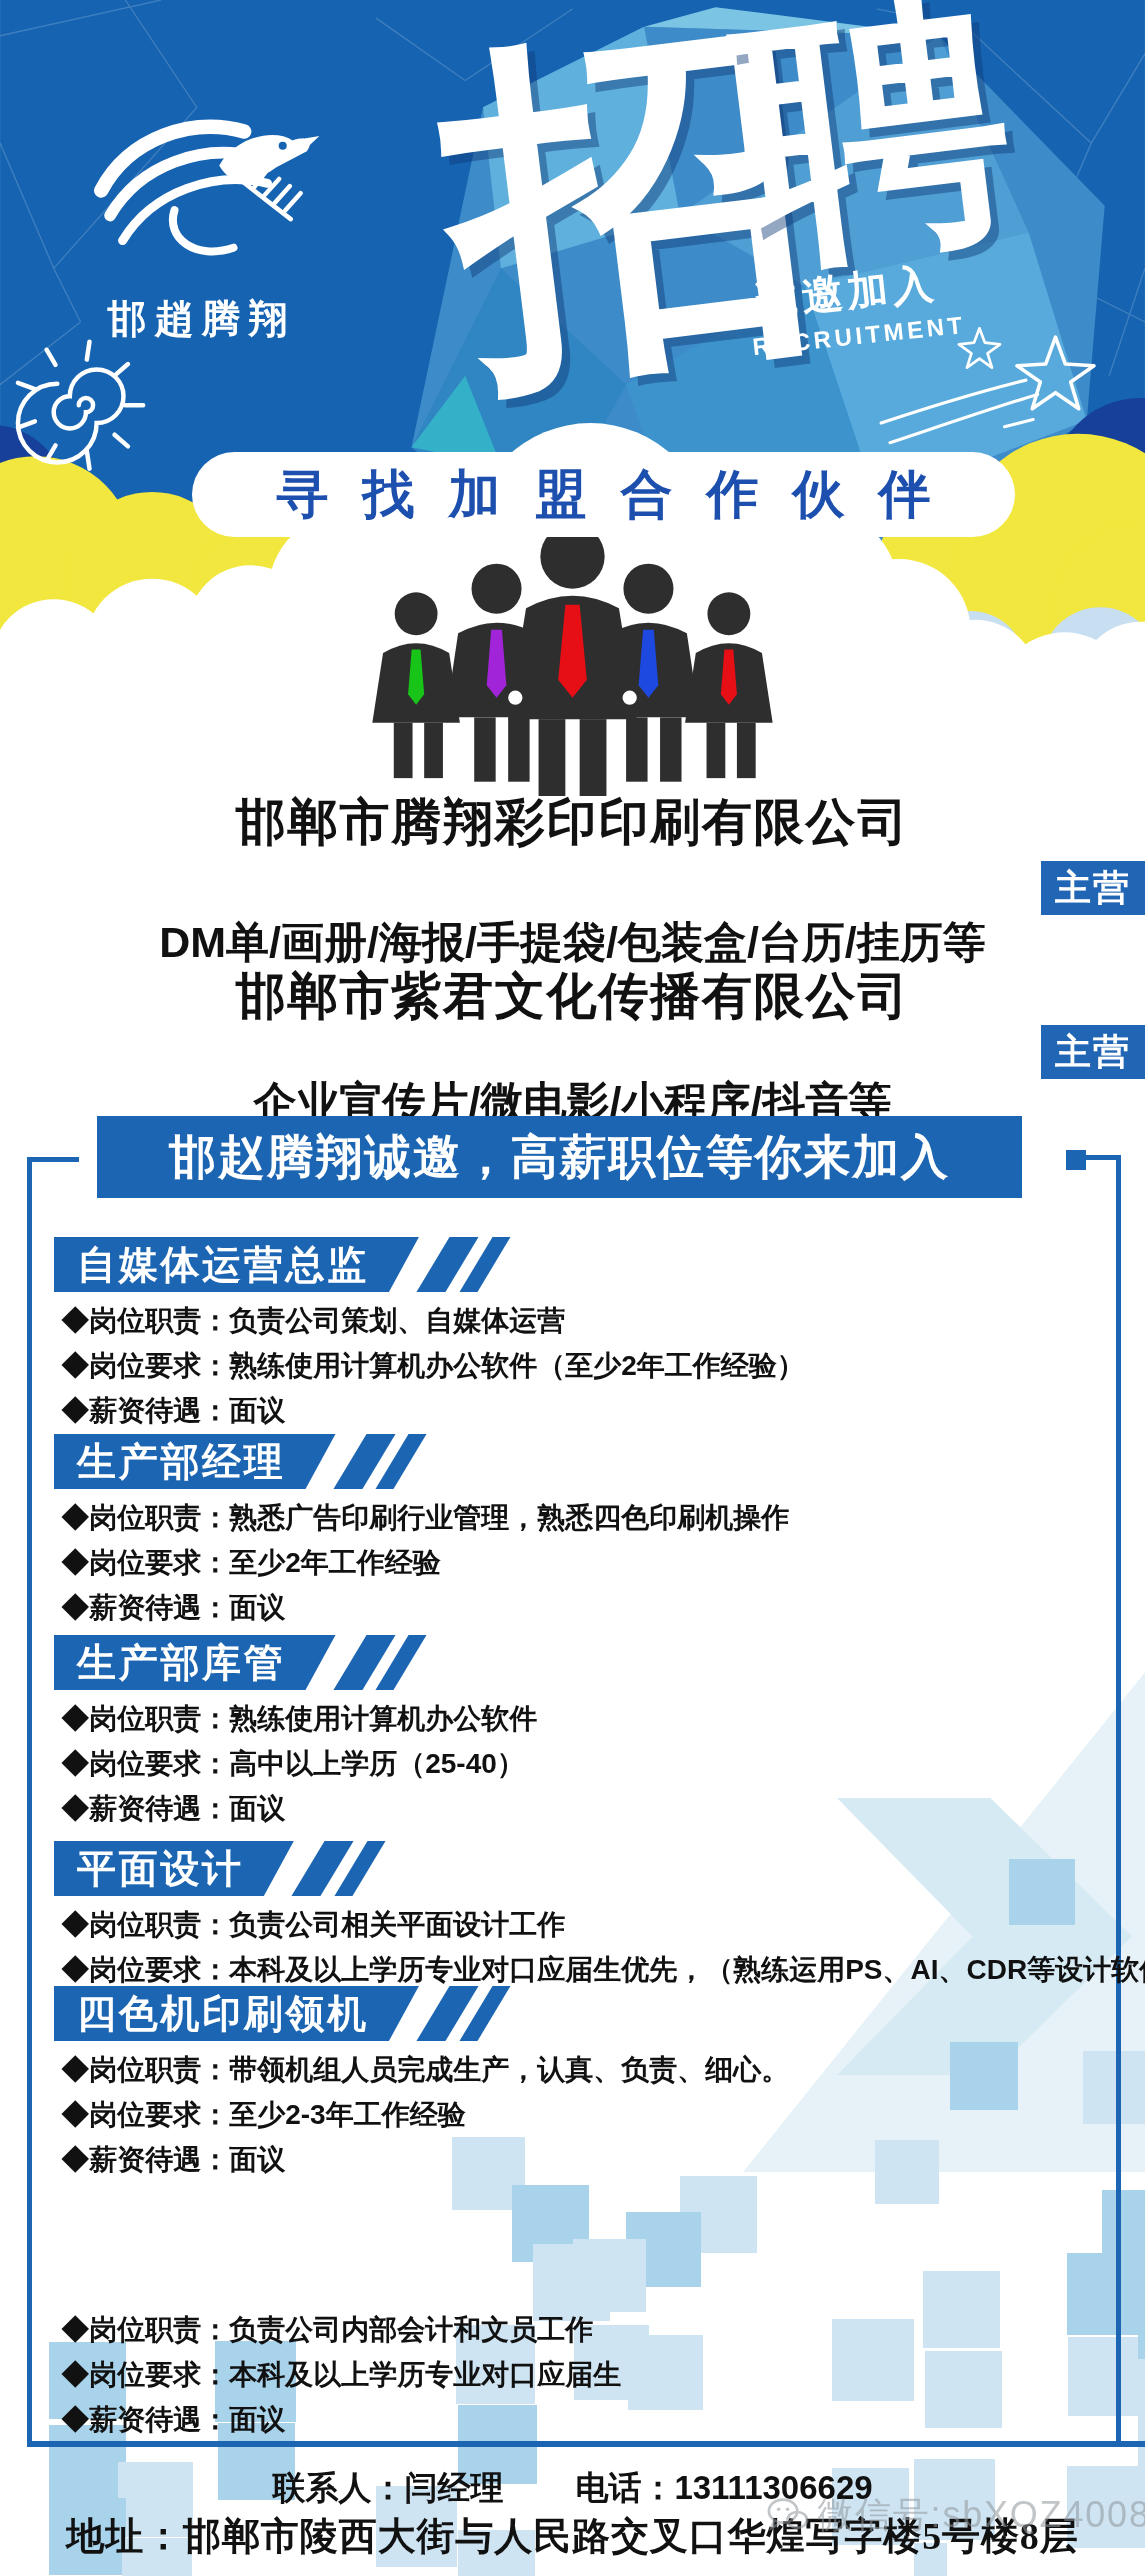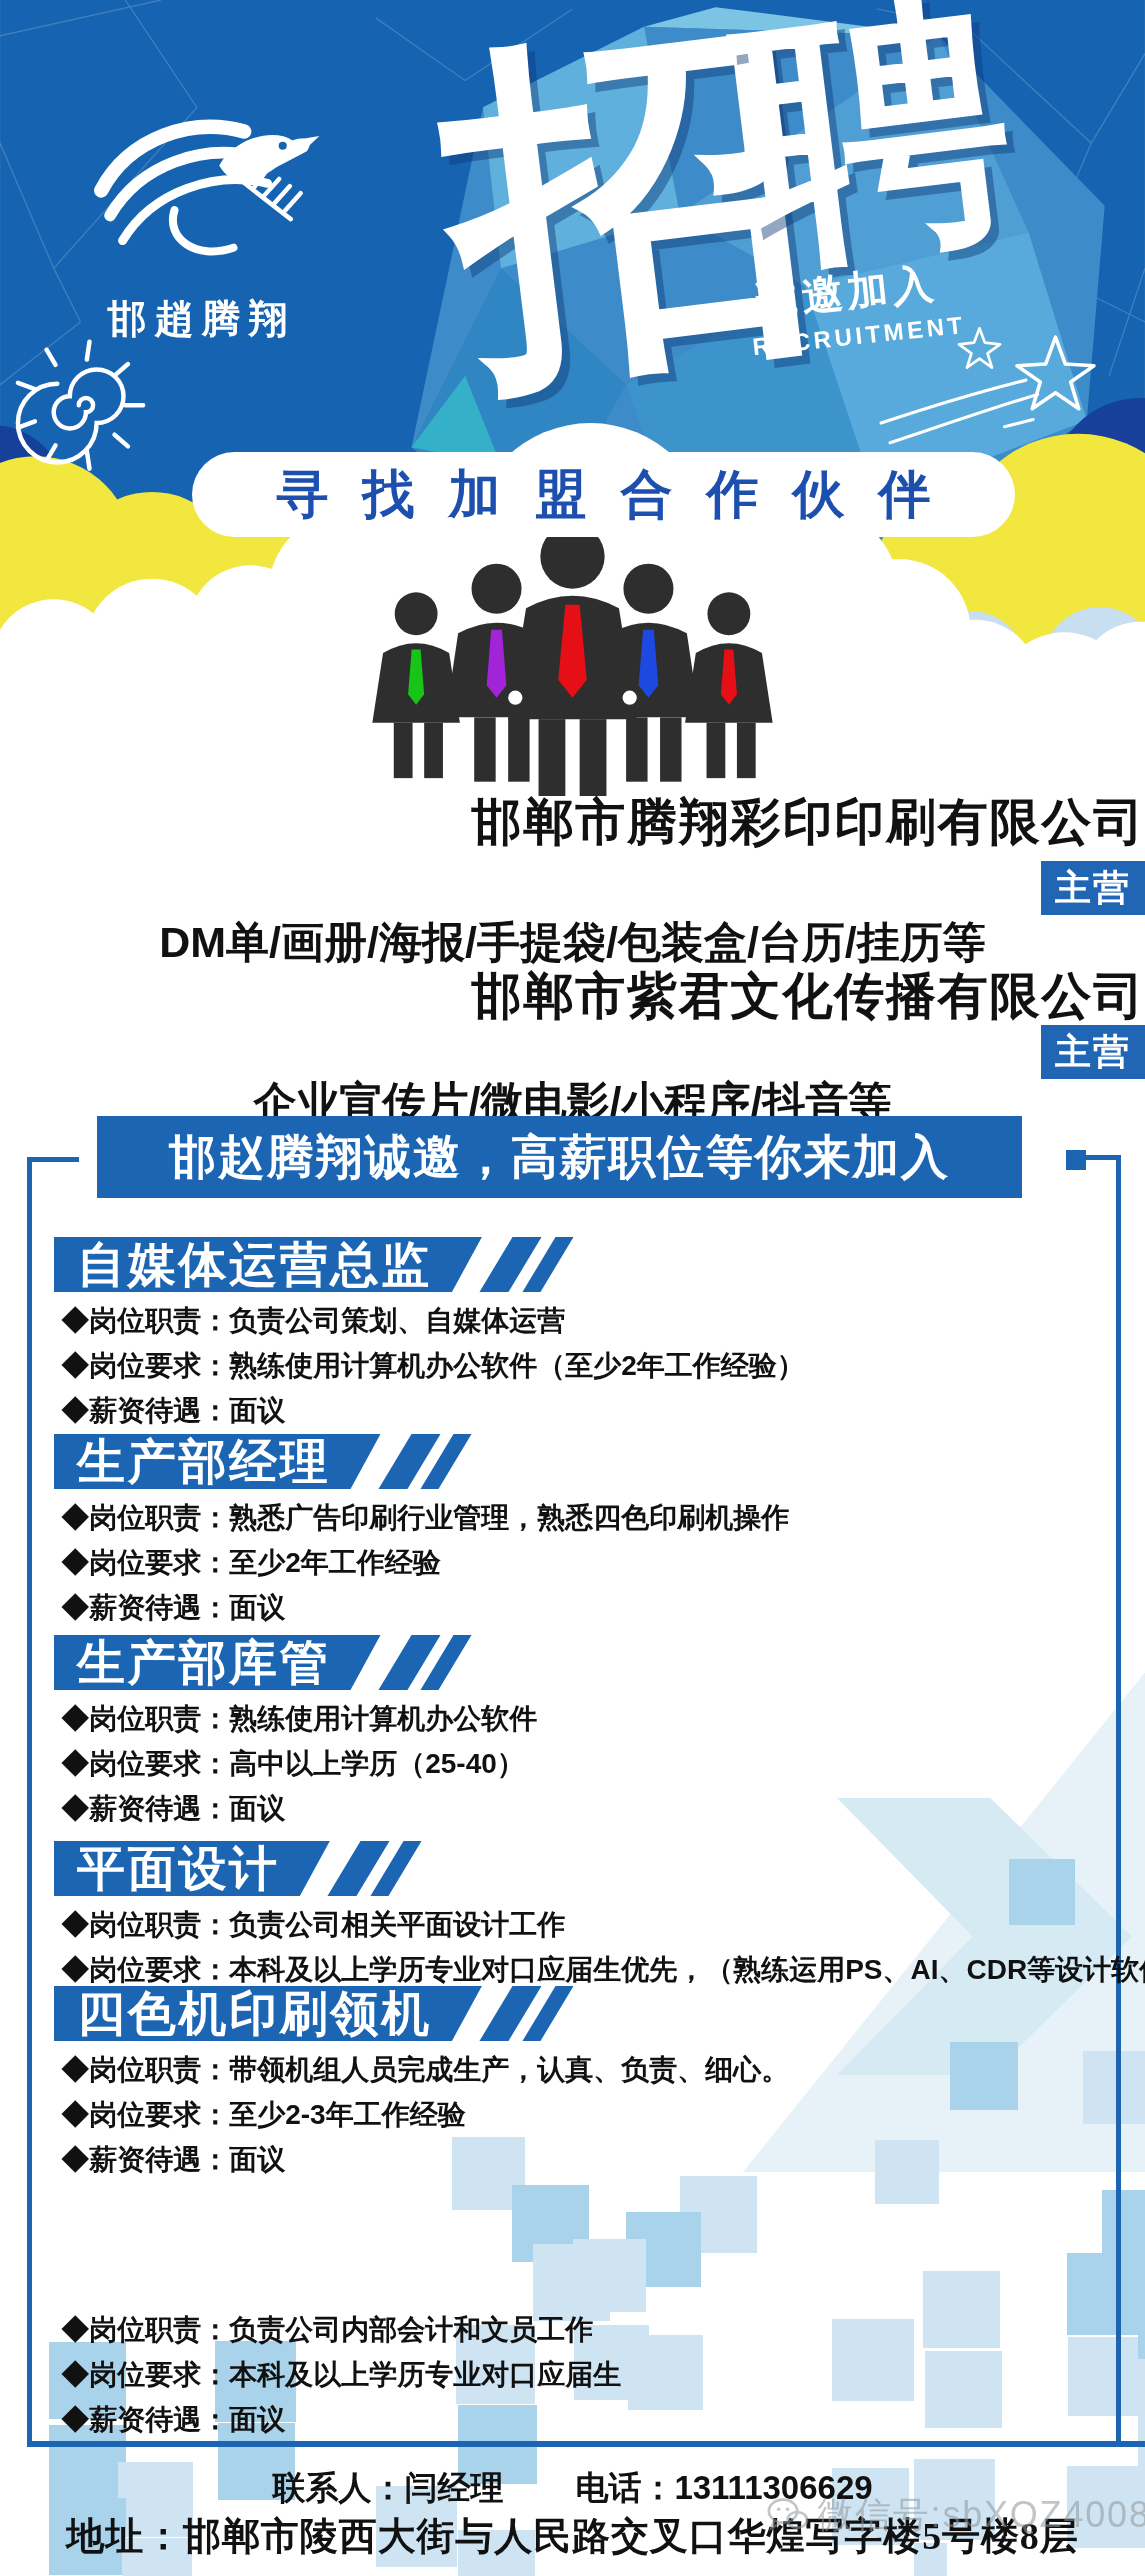--- a/index.html
+++ b/index.html
@@ -24,38 +24,38 @@
     transform:rotate(-6deg);z-index:3}
   #logo-text{left:85px;top:292px;width:233px;text-align:center;font-size:39px;font-weight:900;
     color:#fff;letter-spacing:8px;font-family:"Liberation Serif",serif;z-index:3}
   #slogan-banner{left:192px;top:452px;width:823px;height:85px;background:#fff;border-radius:43px;
     z-index:6;display:flex;align-items:center;justify-content:center}
   #slogan-banner span{font-size:52px;font-weight:900;color:var(--slogan-blue);
     letter-spacing:34px;padding-left:34px;white-space:nowrap}
   #people{left:349px;top:519px;z-index:5}
 
   
-  .company-name{left:0;top:0;width:1145px;text-align:right;font-size:50px;font-weight:900;
+  .company-name{left:0;top:0;width:1145px;text-align:center;font-size:50px;font-weight:900;
     color:var(--ink);letter-spacing:1.8px;z-index:4}
   .badge-wrap{left:0;width:1145px;text-align:right;z-index:4}
   .badge{display:inline-block;background:var(--badge-blue);color:#fff;font-size:36px;
     font-weight:700;padding:2.7px 14.3px;letter-spacing:1.8px}
   .services{left:0;width:1145px;text-align:center;font-size:43px;font-weight:700;
     color:var(--ink);z-index:4}
 
   
   #jobs-banner{left:97px;top:1116px;width:925px;height:82px;background:var(--accent-blue);
     z-index:4;display:flex;align-items:center;justify-content:center}
   #jobs-banner span{color:#fff;font-size:47px;font-weight:900;letter-spacing:1.8px;white-space:nowrap}
   .frame{background:var(--accent-blue);z-index:3}
 
   
   .job{left:54px;width:1056px;height:197px;z-index:4}
   .job-head{display:flex;align-items:stretch;height:55px}
-  .job-bar{background:var(--accent-blue);color:#fff;font-size:48px;font-weight:700;
+  .job-bar{background:var(--accent-blue);color:#fff;font-size:39px;font-weight:700;
     letter-spacing:2.7px;line-height:55px;padding:0 50px 0 23px;white-space:nowrap;
     clip-path:polygon(0 0,100% 0,calc(100% - 30px) 100%,0 100%)}
   .stripe{background:var(--accent-blue);transform:skewX(-31deg)}
   .stripe.s1{width:29px;margin-left:14.3px}
   .stripe.s2{width:18px;margin-left:13.4px}
   .job-line{position:absolute;left:7.2px;font-size:28px;font-weight:700;color:var(--ink);
     line-height:36px;white-space:nowrap}
   .job-line.l1{top:66px}.job-line.l2{top:111px}.job-line.l3{top:156px}
 
   

